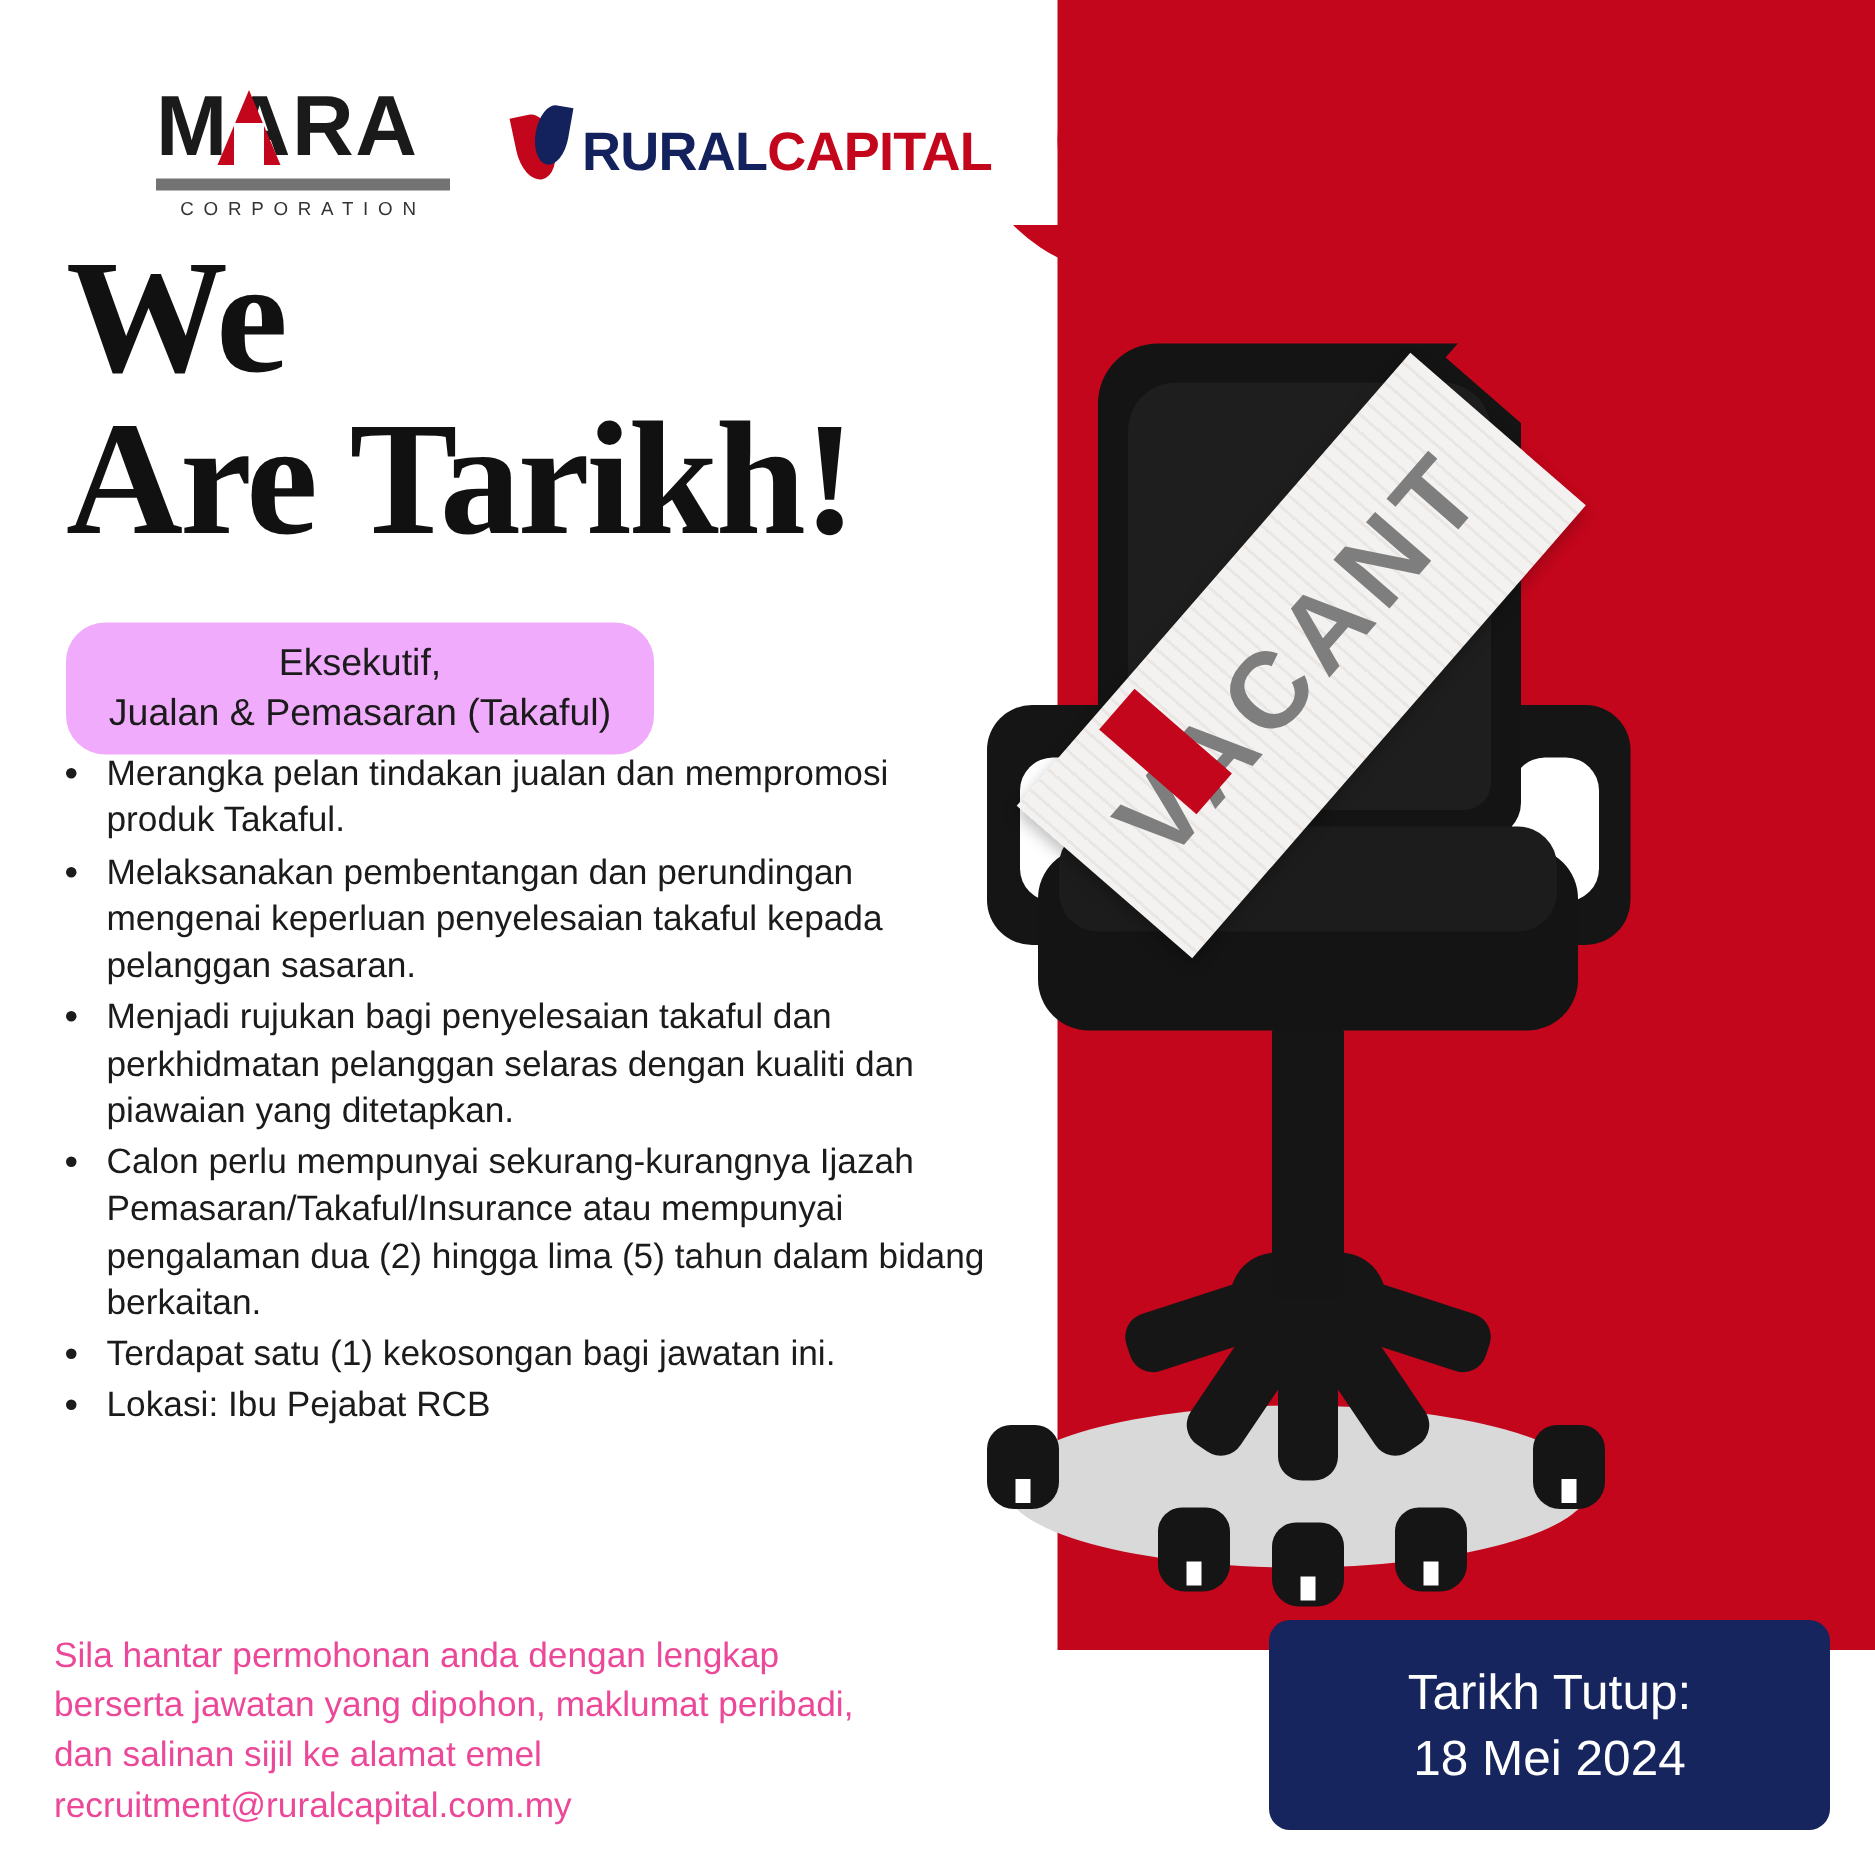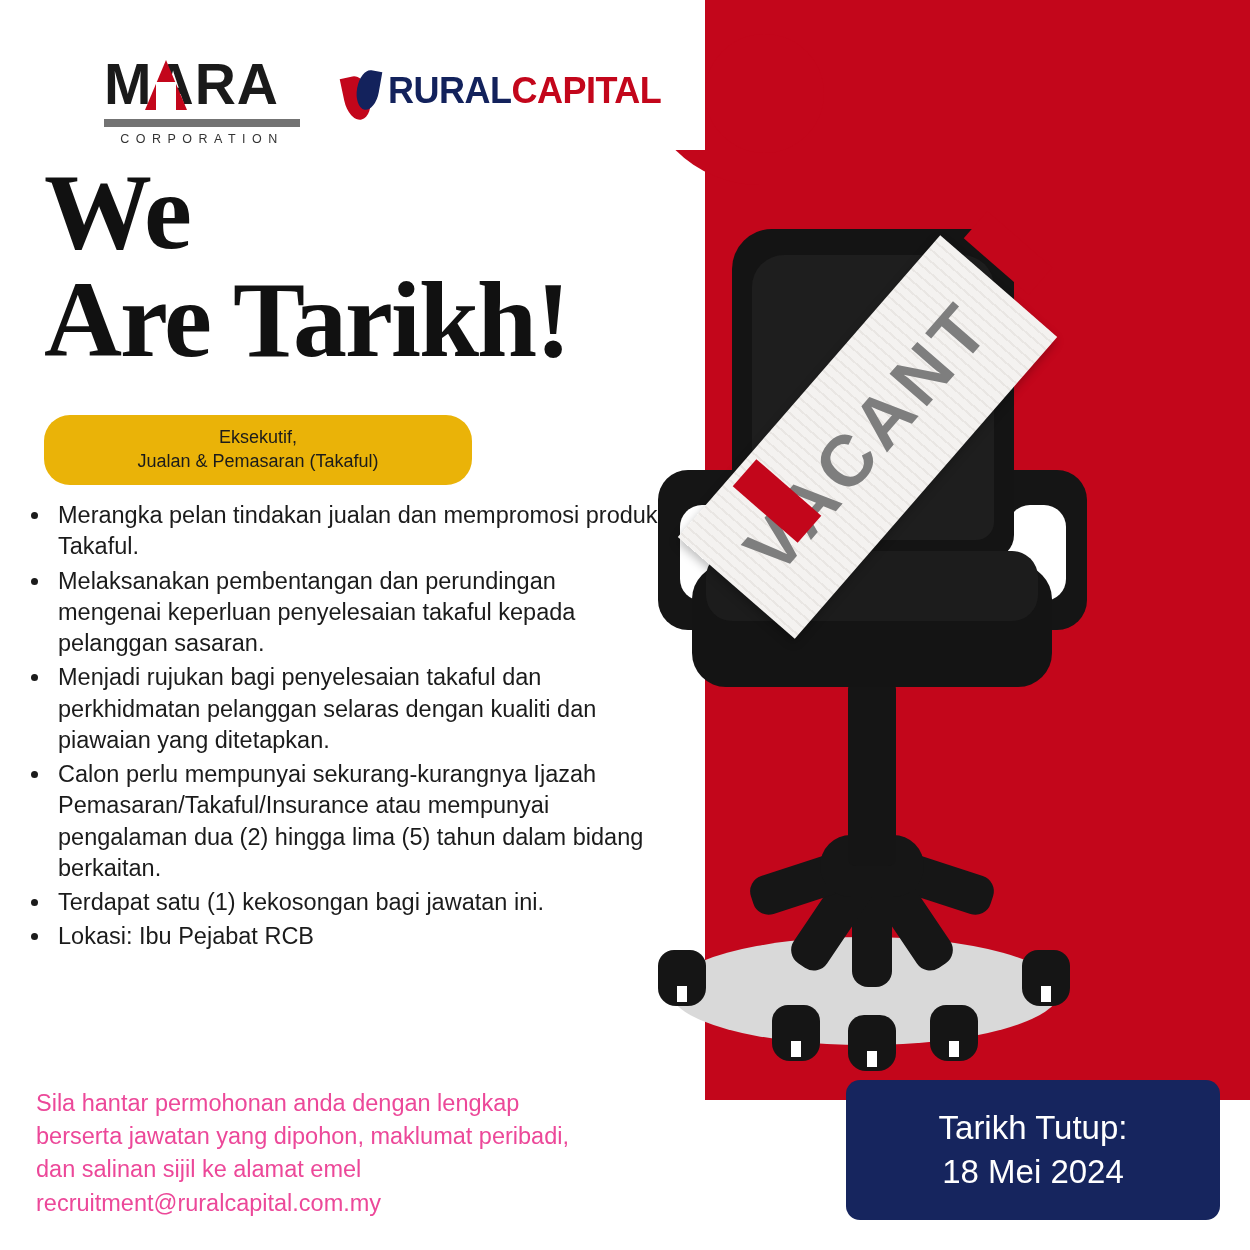--- a/index.html
+++ b/index.html
@@ -84,21 +84,21 @@
   .mara-sub {
     font-size: 12.5px;
     letter-spacing: 6.5px;
     color: #333;
     margin-top: 6px;
     border-top: 8px solid #737373;
     padding-top: 5px;
     text-align: center;
     width: 196px;
   }
-  .rural-logo { display: flex; align-items: flex-start; gap: 6px; margin-top: 14px; }
+  .rural-logo { display: flex; align-items: flex-end; gap: 6px; margin-top: 14px; }
   .rural-mark { position: relative; width: 38px; height: 52px; }
   .rural-mark .swoosh-red {
     position: absolute; left: 0; top: 6px;
     width: 26px; height: 44px;
     background: #c3061b;
     border-radius: 0 50% 50% 50%;
     transform: rotate(-12deg);
   }
   .rural-mark .swoosh-navy {
     position: absolute; left: 13px; top: 0;
@@ -133,42 +133,42 @@
     display: block;
     font-size: 108px;
     letter-spacing: -2px;
     margin-top: 4px;
   }
 
   
   .pill {
     position: absolute;
     left: 44px; top: 415px;
-    width: 428px;
-    background: #eab308;
+    width: 392px;
+    background: #f0abfc;
     border-radius: 26px;
     padding: 11px 14px;
     text-align: center;
-    font-size: 18px;
+    font-size: 25px;
     color: #1b1b1b;
     line-height: 1.32;
   }
 
   
   .bullets {
     position: absolute;
     left: 34px; top: 500px;
     width: 625px;
     font-size: 23.5px;
     color: #1b1b1b;
     line-height: 1.33;
   }
   .bullets li {
     margin-bottom: 3px;
-    margin-left: 18px;
+    margin-left: 31px;
     padding-left: 6px;
   }
 
   
   .apply {
     position: absolute;
     left: 36px; bottom: 30px;
     width: 560px;
     font-size: 23.5px;
     color: #ec4899;

